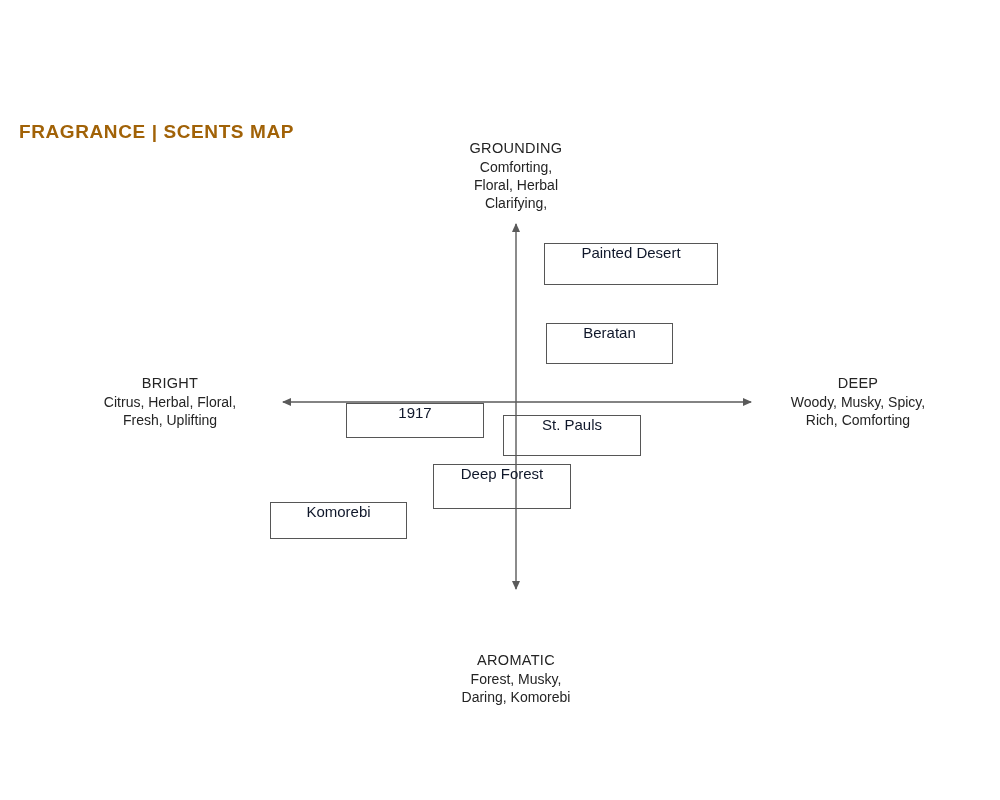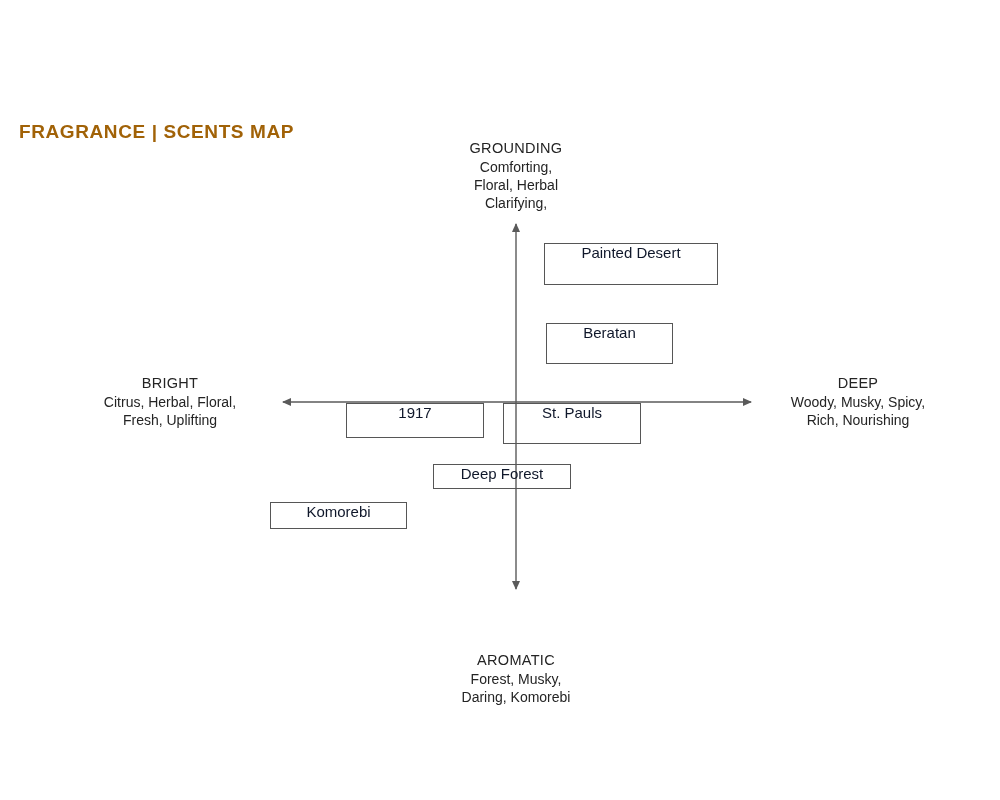--- a/index.html
+++ b/index.html
@@ -99,35 +99,35 @@
 
   <div class="axis-label-block axis-label-left">
     <div class="axis-title">BRIGHT</div>
     <div>Citrus, Herbal, Floral,</div>
     <div>Fresh, Uplifting</div>
   </div>
 
   <div class="axis-label-block axis-label-right">
     <div class="axis-title">DEEP</div>
     <div>Woody, Musky, Spicy,</div>
-    <div>Rich, Nourishing</div>
+    <div>Rich, Comforting</div>
   </div>
 
   <div class="scent-box" style="left: 544px; top: 243px; width: 174px; height: 42px; border-color: rgb(86, 86, 86);">
     <span>Painted Desert</span>
   </div>
   <div class="scent-box" style="left: 514px; top: 323px; width: 127px; height: 41px; border-color: rgb(86, 86, 86); margin-left: 32px;">
     <span>Beratan</span>
   </div>
   <div class="scent-box" style="left: 346px; top: 403px; width: 138px; height: 35px; border-color: rgb(86, 86, 86);">
     <span>1917</span>
   </div>
-  <div class="scent-box" style="left: 503px; top: 403px; width: 138px; height: 41px; border-color: rgb(86, 86, 86);">
+  <div class="scent-box" style="left: 503px; top: 415px; width: 138px; height: 41px; border-color: rgb(86, 86, 86);">
     <span>St. Pauls</span>
   </div>
-  <div class="scent-box" style="left: 433px; top: 464px; width: 138px; height: 25px; border-color: rgb(86, 86, 86);">
+  <div class="scent-box" style="left: 433px; top: 464px; width: 138px; height: 45px; border-color: rgb(86, 86, 86);">
     <span>Deep Forest</span>
   </div>
-  <div class="scent-box" style="left: 270px; top: 502px; width: 137px; height: 27px; border-color: rgb(86, 86, 86);">
+  <div class="scent-box" style="left: 270px; top: 502px; width: 137px; height: 37px; border-color: rgb(86, 86, 86);">
     <span>Komorebi</span>
   </div>
 
 </div>
 
 </body></html>

